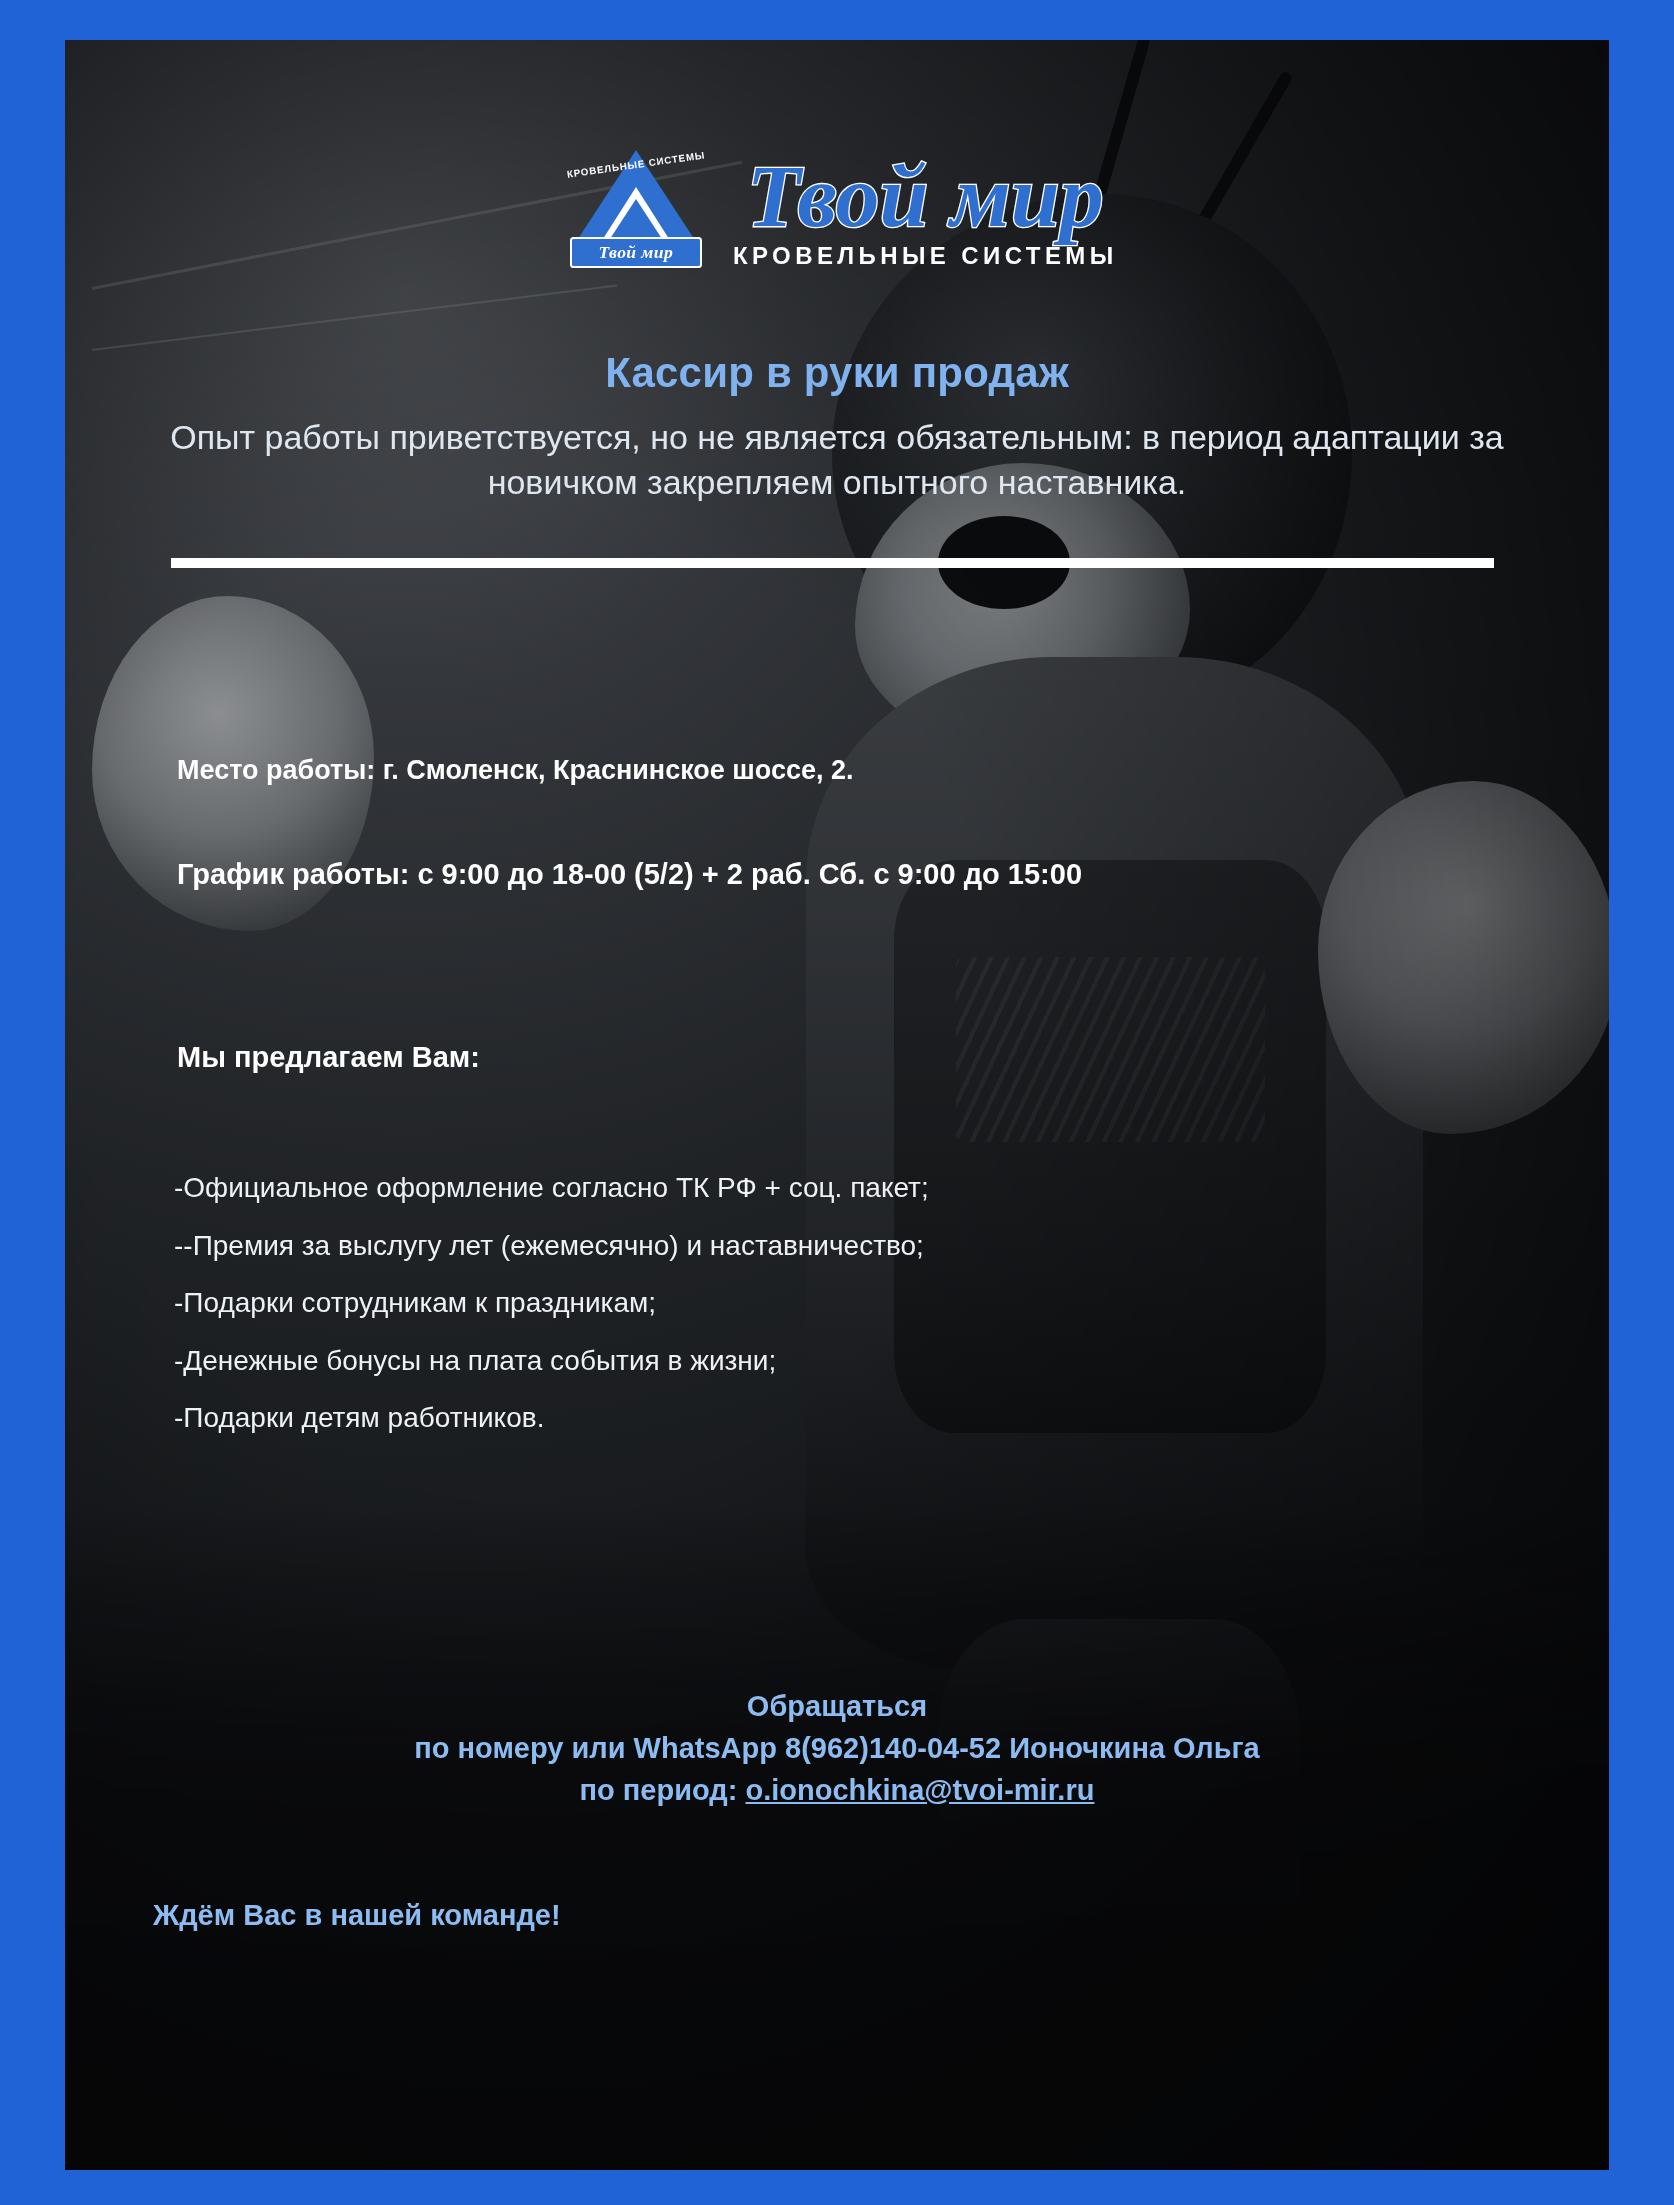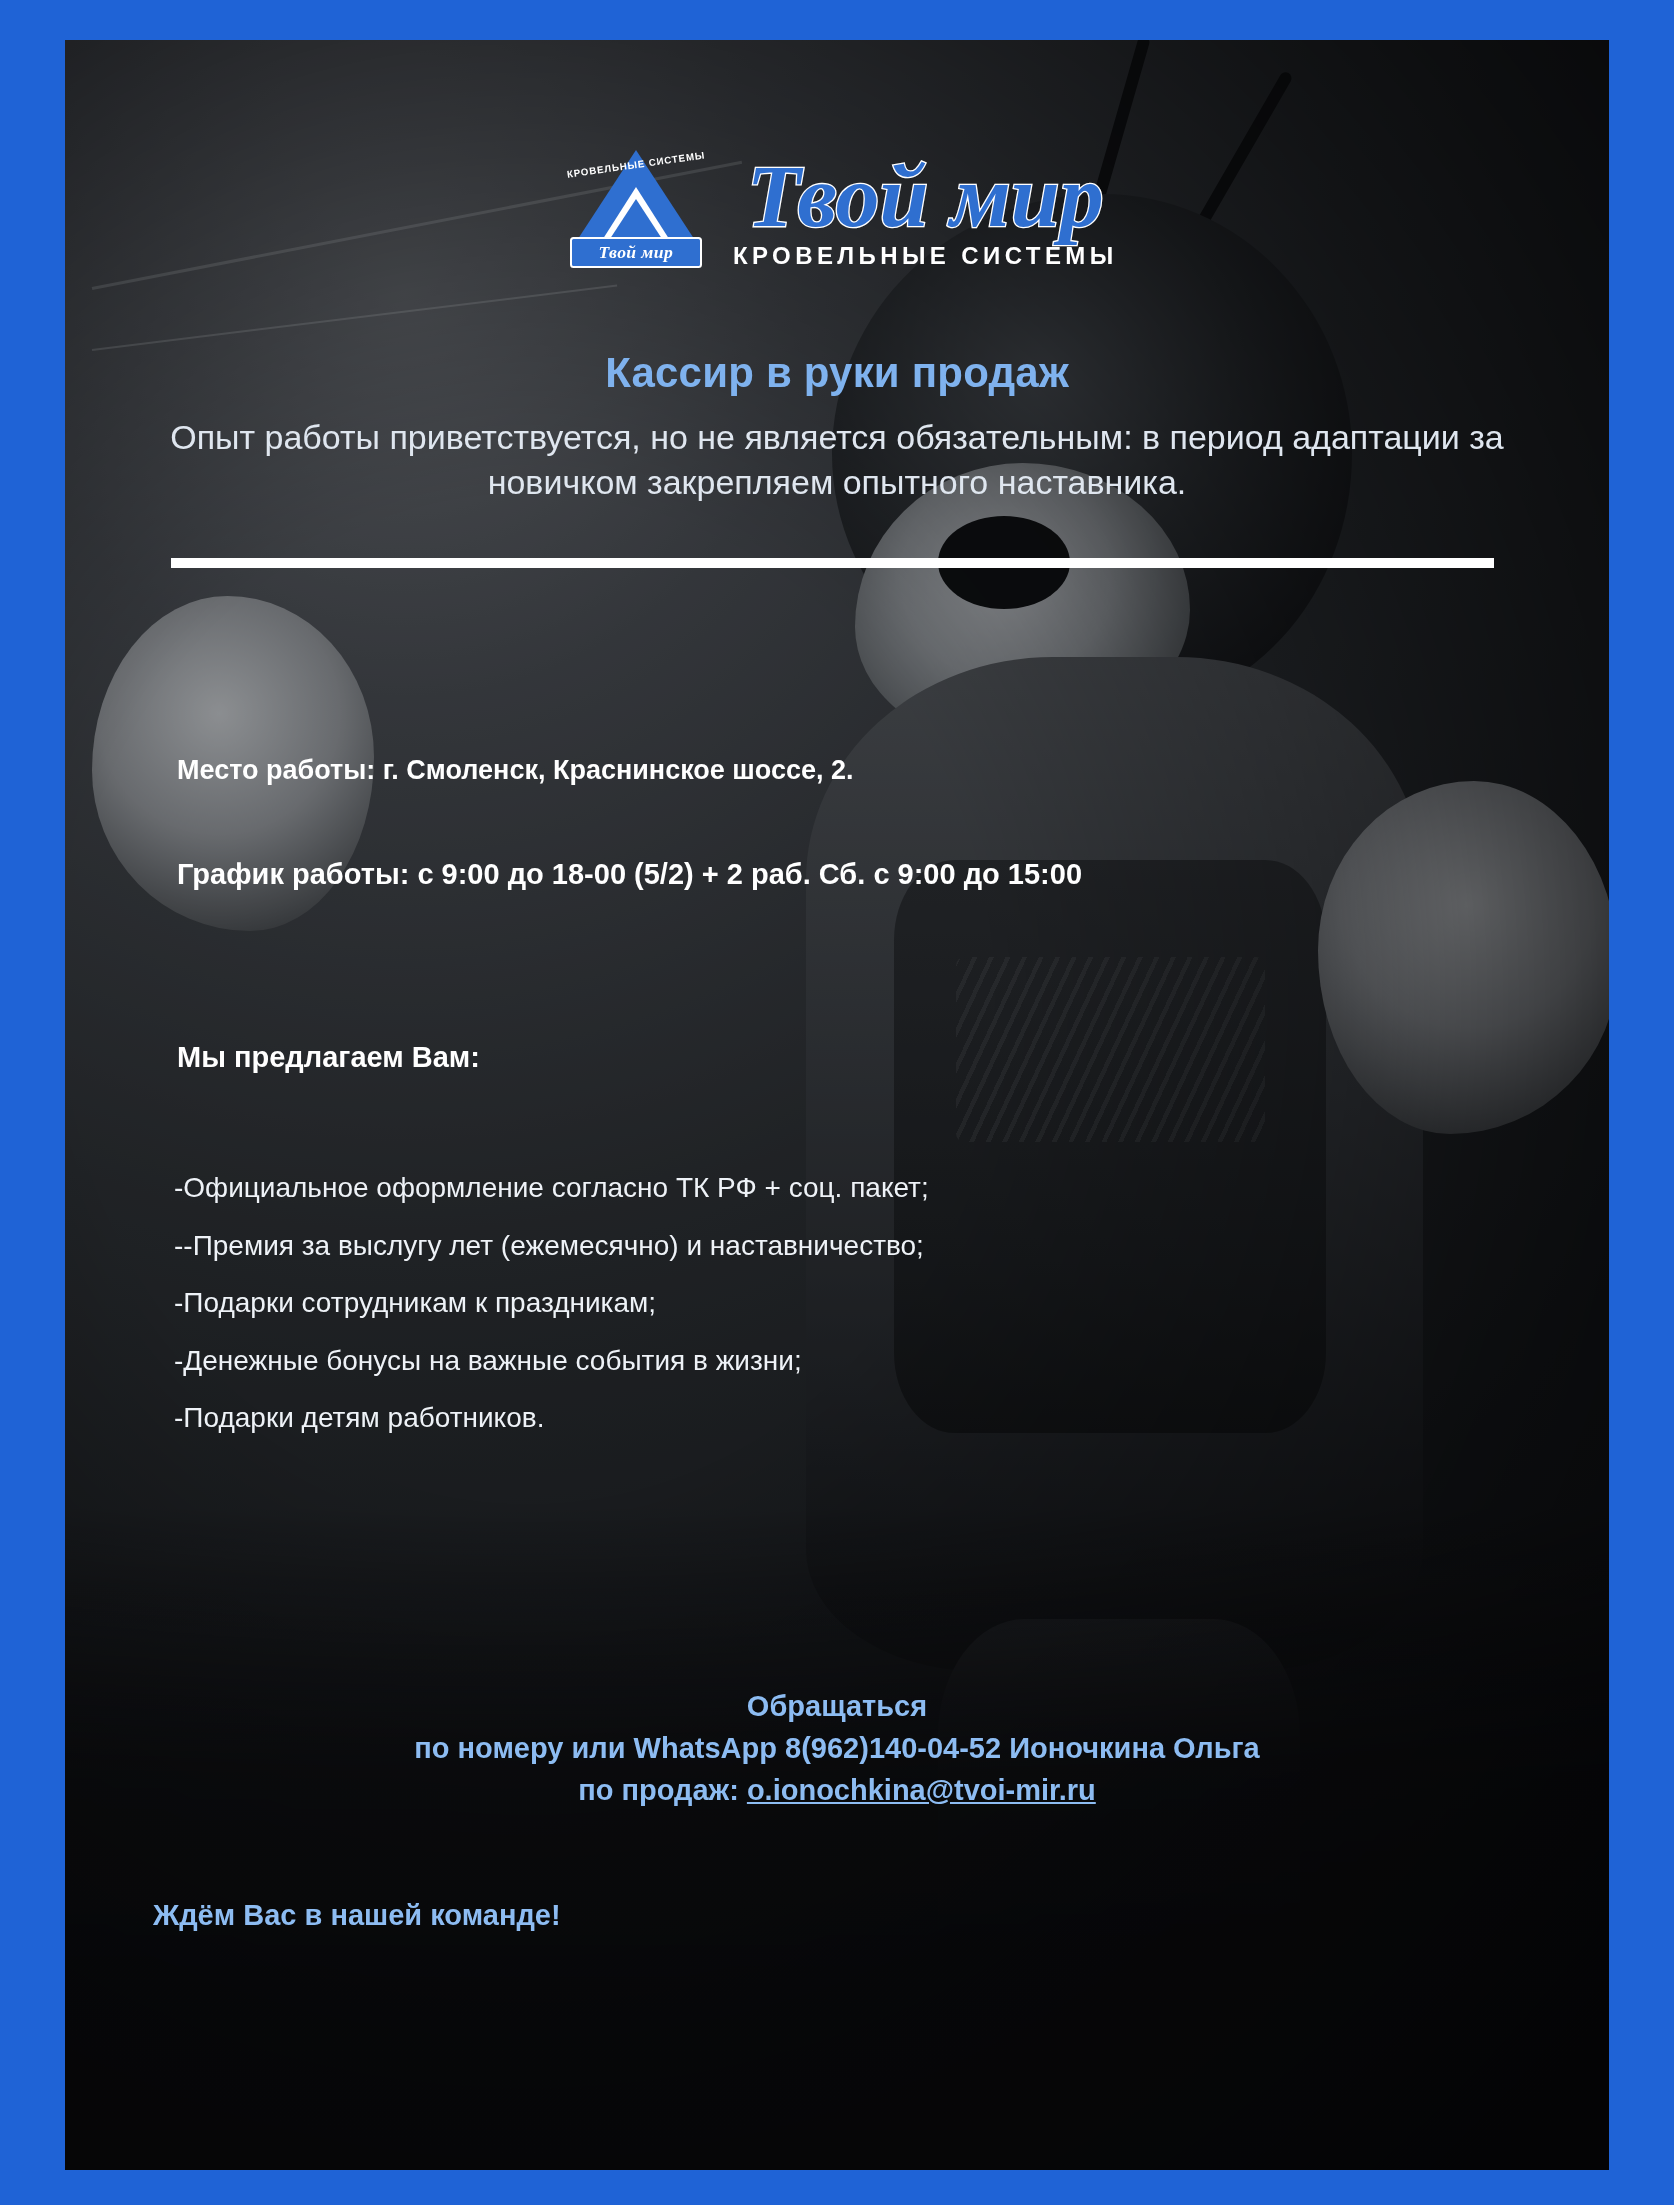--- a/index.html
+++ b/index.html
@@ -389,28 +389,28 @@
       <div class="divider"></div>
 
       <div class="block b-place">Место работы: г. Смоленск, Краснинское шоссе, 2.</div>
       <div class="block b-sched">График работы: с 9:00 до 18-00 (5/2) + 2 раб. Сб. с 9:00 до 15:00</div>
       <div class="block b-offer">Мы предлагаем Вам:</div>
 
       <div class="benefits">
         <p>-Официальное оформление согласно ТК РФ + соц. пакет;</p>
         <p>--Премия за выслугу лет (ежемесячно) и наставничество;</p>
         <p>-Подарки сотрудникам к праздникам;</p>
-        <p>-Денежные бонусы на важные события в жизни;</p>
+        <p>-Денежные бонусы на плата события в жизни;</p>
         <p>-Подарки детям работников.</p>
       </div>
 
       <div class="contact">
         <span class="line-head">Обращаться</span>
         <span class="line-phone">по номеру или WhatsApp 8(962)140-04-52 Ионочкина Ольга</span>
-        <span class="line-mail"><span>по продаж: </span><a class="mail-link" href="#">o.ionochkina@tvoi-mir.ru</a></span>
+        <span class="line-mail"><span>по период: </span><a class="mail-link" href="#">o.ionochkina@tvoi-mir.ru</a></span>
       </div>
 
       <div class="closing">Ждём Вас в нашей команде!</div>
 
     </div>
   </div>
 </div>
 
 
 </body></html>

